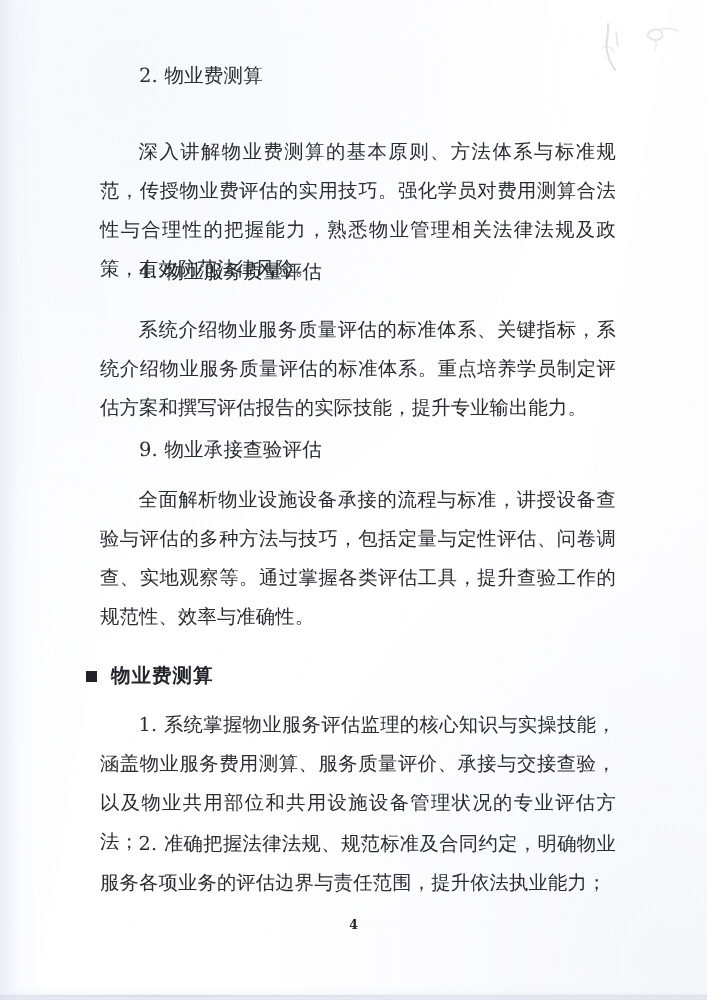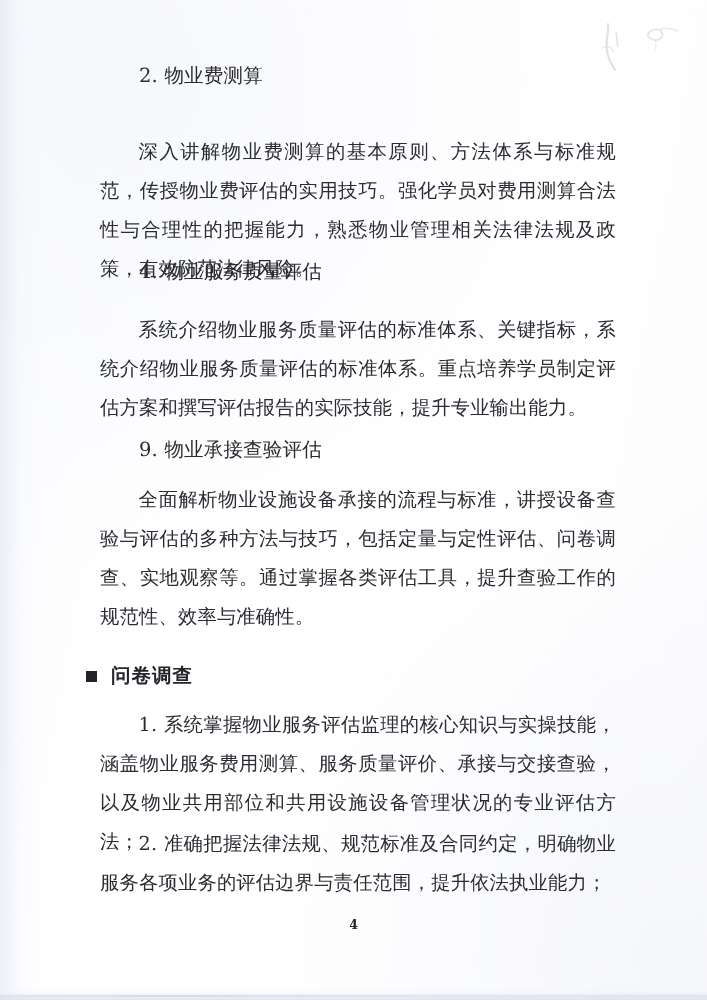--- a/index.html
+++ b/index.html
@@ -183,21 +183,21 @@
     <div class="blk heading" style="top:252px;">4. 物业服务质量评估</div>
 
     <div class="blk para" style="top:310px;">系统介绍物业服务质量评估的标准体系、关键指标，系统介绍物业服务质量评估的标准体系。重点培养学员制定评估方案和撰写评估报告的实际技能，提升专业输出能力。</div>
 
     <div class="blk heading" style="top:430px;">9. 物业承接查验评估</div>
 
     <div class="blk para" style="top:480px;">全面解析物业设施设备承接的流程与标准，讲授设备查验与评估的多种方法与技巧，包括定量与定性评估、问卷调查、实地观察等。通过掌握各类评估工具，提升查验工作的规范性、效率与准确性。</div>
 
     <div class="sec-head" style="top:661px;">
       <span class="sq"></span>
-      <span>问卷调查</span>
+      <span>物业费测算</span>
     </div>
 
     <div class="blk para" style="top:705px;">1. 系统掌握物业服务评估监理的核心知识与实操技能，涵盖物业服务费用测算、服务质量评价、承接与交接查验，以及物业共用部位和共用设施设备管理状况的专业评估方法；</div>
 
     <div class="blk para" style="top:824px;">2. 准确把握法律法规、规范标准及合同约定，明确物业服务各项业务的评估边界与责任范围，提升依法执业能力；</div>
 
   </div>
 
   <div id="pageno">4</div>
 

